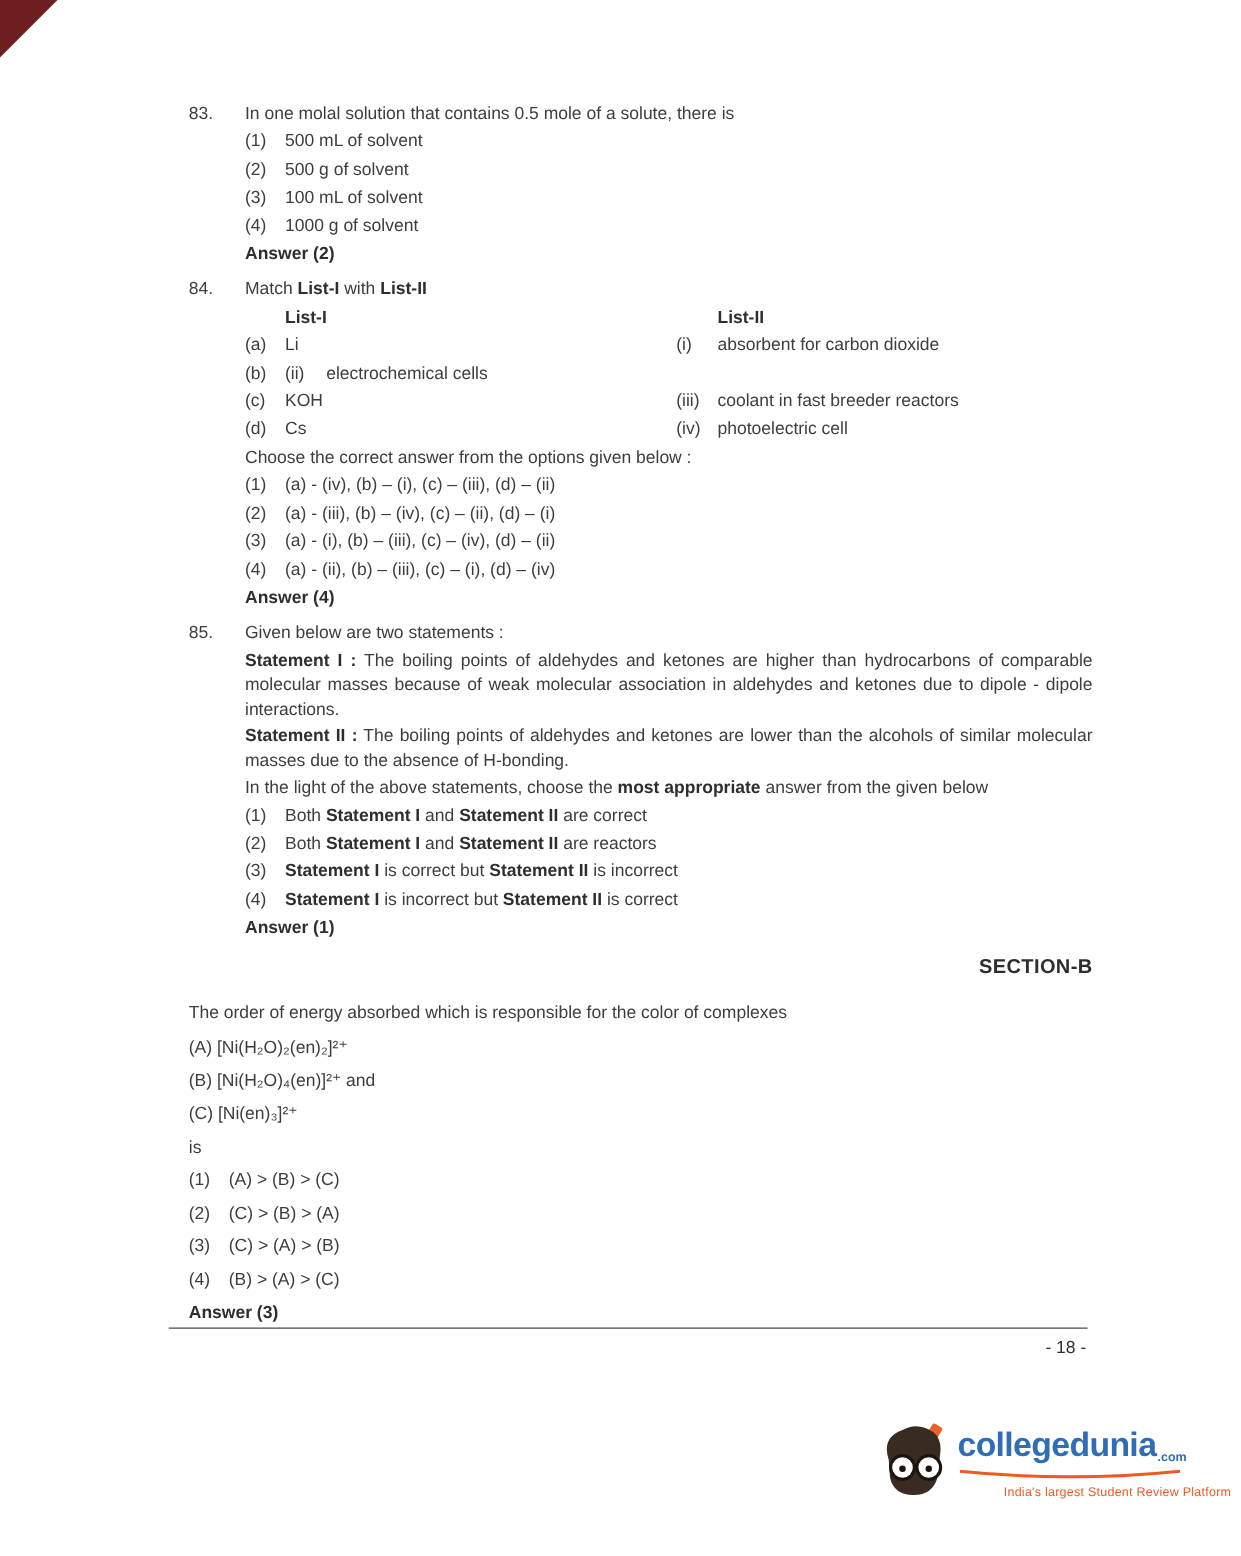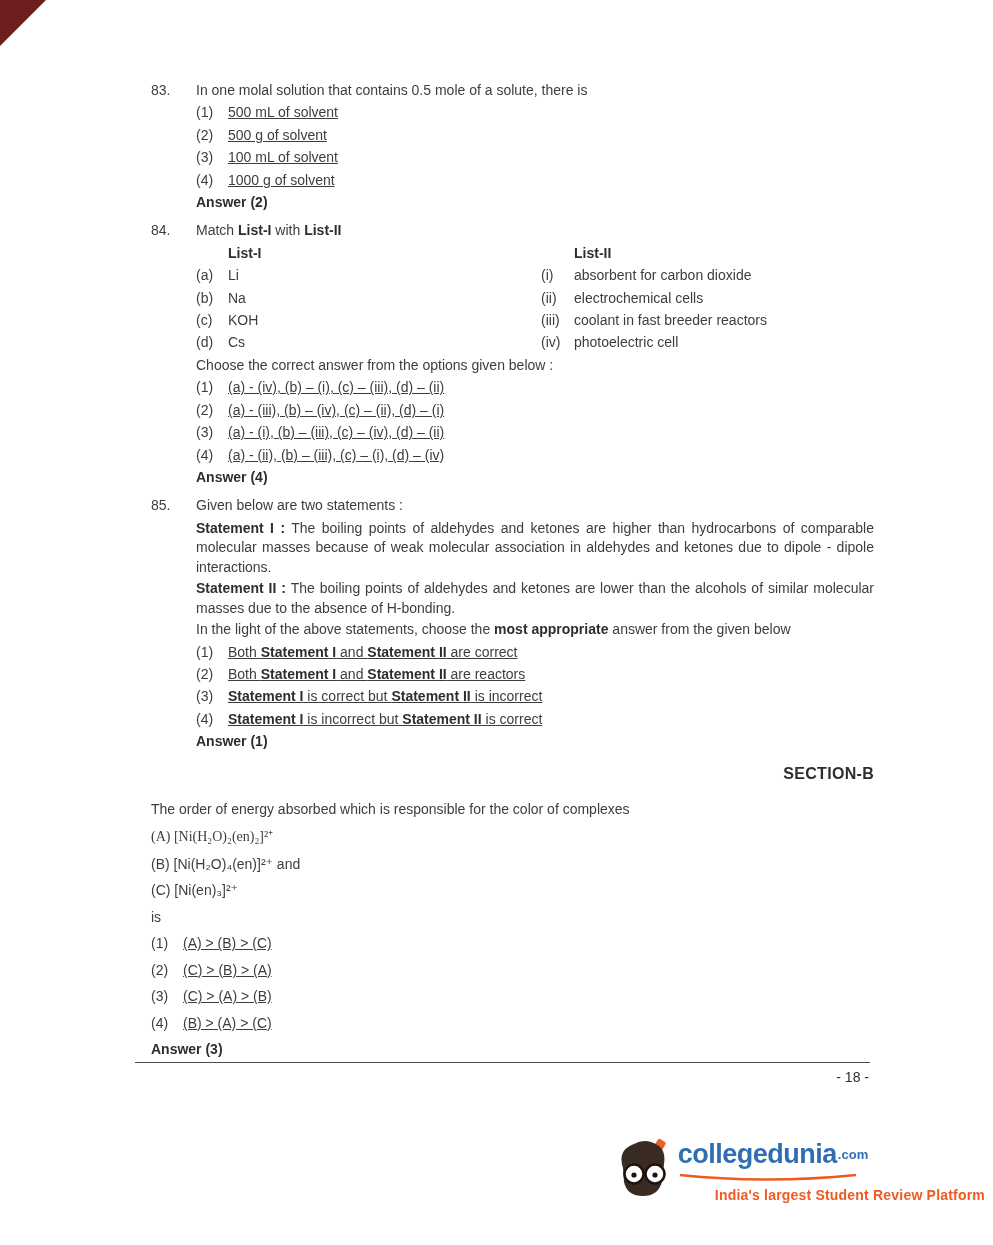--- a/index.html
+++ b/index.html
@@ -20,21 +20,21 @@
   }
   .content {
     position:absolute; left:151px; top:79px; width:723px;
   }
   .question { display:flex; margin-bottom:6px; }
   .qnum { width:45px; flex-shrink:0; line-height:22.4px; }
   .qbody { flex:1; min-width:0; }
   .qtext { line-height:22.4px; }
   .opt { display:flex; line-height:22.4px; }
   .olabel { width:32px; flex-shrink:0; }
-  .otext { flex:1;text-decoration:underline; }
+  .otext { flex:1; }
   .answer { font-weight:bold; line-height:22.4px; color:#2e2e2e; }
   b { color:#2e2e2e; }
 
   
   .match-head { display:flex; font-weight:bold; line-height:22.4px; color:#2e2e2e; }
   .match-head .h1 { margin-left:32px; width:313px; }
   .match-head .h2 { margin-left:33px; }
   .match-row { display:flex; line-height:22.4px; }
   .mlabel { width:32px; flex-shrink:0; }
   .mleft  { width:313px; flex-shrink:0; }
@@ -44,44 +44,44 @@
   
   .stmt { line-height:19.5px; text-align:justify; margin-top:2px; }
 
   .section-heading {
     text-align:right; font-weight:bold; font-size:16px; color:#2e2e2e;
     margin:12px 0 15px 0; letter-spacing:0.3px;
   }
 
   
   .formula { line-height:26.5px; }
-  .formula.first { margin-top:4px;font-family:Liberation Serif, serif; }
+  .formula.first { margin-top:4px; }
   .q86 .opt, .q86 .is-line, .q86 .answer { line-height:26.5px; }
 
   
   .footer-divider {
     position:absolute; top:1062px; left:135px; width:735px;
     border-top:1px solid #4a4a4a;
   }
   .page-number {
     position:absolute; top:1069px; left:134px; width:735px;
     text-align:right; font-weight:normal; color:#2e2e2e;
   }
 
   
   .logo {
     position:absolute; top:1138px; right:8px;
     display:flex; align-items:center; gap:8px;
   }
   .logo-text { display:flex; flex-direction:column; }
-  .brand-line { display:flex; align-items:center; }
+  .brand-line { display:flex; align-items:flex-end; }
   .brand { font-size:27px; font-weight:bold; letter-spacing:-0.5px; }
-  .tld { font-size:13px; font-weight:bold; margin-left:1px; }
+  .tld { font-size:10px; font-weight:bold; margin-left:1px; }
   .swoosh { margin-top:-2px; }
-  .tagline { font-size:14px; font-weight:bold; margin-top:3px; letter-spacing:0.2px;padding-left:37px; }
+  .tagline { font-size:10px; font-weight:normal; margin-top:3px; letter-spacing:0.2px;padding-left:37px; }
 </style>
 </head>
 <body>
 
 <div class="corner-fold"></div>
 
 <div class="content">
 
   <div class="question">
     <div class="qnum">83.</div>
@@ -116,21 +116,20 @@
           <span class="h2">List-II</span>
         </div>
       <div class="match-row">
           <span class="mlabel">(a)</span>
           <span class="mleft">Li</span>
           <span class="mrlabel">(i)</span>
           <span class="mright">absorbent for carbon dioxide</span>
         </div>
       <div class="match-row">
           <span class="mlabel">(b)</span>
-          <span class="mleft">Na</span>
           <span class="mrlabel">(ii)</span>
           <span class="mright">electrochemical cells</span>
         </div>
       <div class="match-row">
           <span class="mlabel">(c)</span>
           <span class="mleft">KOH</span>
           <span class="mrlabel">(iii)</span>
           <span class="mright">coolant in fast breeder reactors</span>
         </div>
       <div class="match-row">

